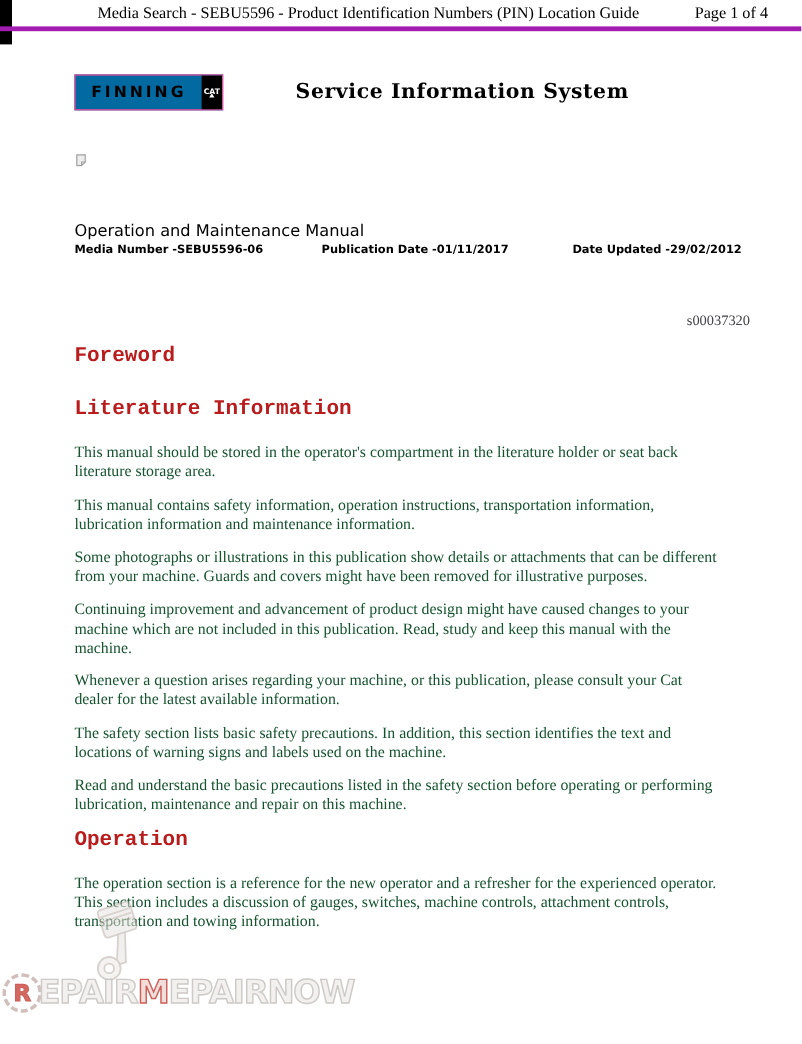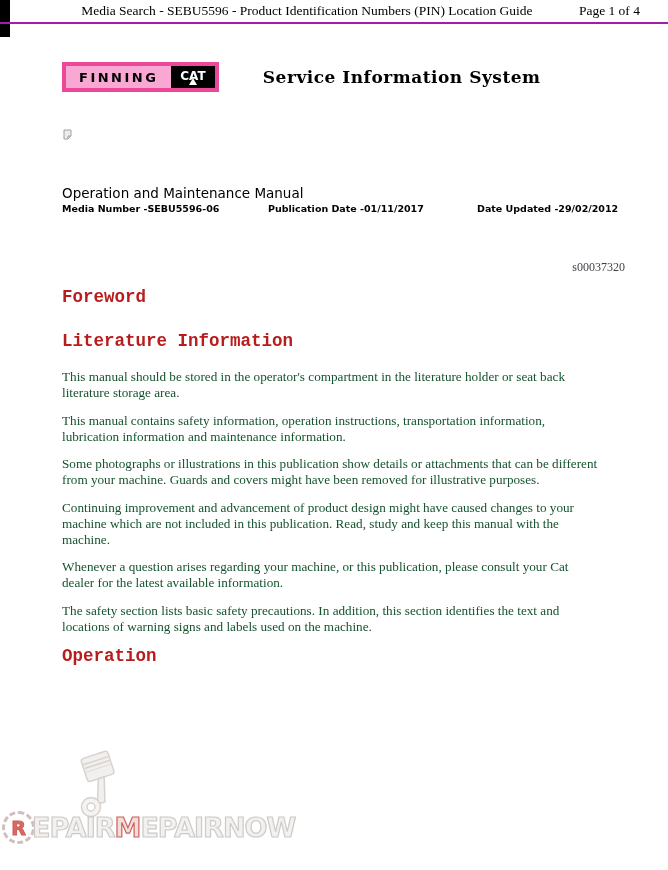--- a/index.html
+++ b/index.html
@@ -4,33 +4,33 @@
 <style>
   html,body { margin:0; padding:0; background:#fff; }
   .page {
     position:relative; width:668px; height:870px; background:#ffffff;
     overflow:hidden; font-family:"Liberation Serif", serif; color:#000;
   }
   
   .corner-bar { position:absolute; left:0; top:0; width:10px; height:37px; background:#000; }
   .page-header {
     position:absolute; left:0; top:0; width:668px; height:22px;
-    border-bottom:2px solid #a21caf; font-size:13.5px;
+    border-bottom:4px solid #a21caf; font-size:13.5px;
   }
   .hdr-title { position:absolute; left:50%; top:3px; transform:translateX(-56%); white-space:nowrap; }
   .hdr-page  { position:absolute; right:28px; top:3px; white-space:nowrap; }
 
   
   .masthead { position:absolute; left:62px; top:61px; right:28px; height:32px; display:flex; align-items:center; }
-  .logo { display:flex; height:30px; border:4px solid #ec4899; background:#f9a8d4; box-sizing:border-box; }
+  .logo { display:flex; height:30px; border:1px solid #ec4899; background:#0369a1; box-sizing:border-box; }
   .finning {
     display:flex; align-items:center; padding:0 13px;
     font-family:"DejaVu Sans", sans-serif; font-weight:bold; font-size:13px; letter-spacing:2.5px;
   }
-  .cat-box { width:44px; background:#000; display:flex; align-items:center; justify-content:center; }
+  .cat-box { width:17px; background:#000; display:flex; align-items:center; justify-content:center; }
   .sis-title {
     margin:0 auto; position:relative; left:-28px;
     font-family:"DejaVu Serif", serif; font-weight:bold; font-size:17px; letter-spacing:0.5px;
     white-space:nowrap;
   }
   .broken-img { position:absolute; left:63px; top:126px; opacity:0.8; }
 
   
   .doc-block { position:absolute; left:62px; top:185px; right:28px; font-family:"DejaVu Sans", sans-serif; }
   .manual-type { margin:0 0 2px; font-size:13.5px; font-weight:normal; }
@@ -125,21 +125,26 @@
 lubrication information and maintenance information.</p>
     <p>Some photographs or illustrations in this publication show details or attachments that can be different
 from your machine. Guards and covers might have been removed for illustrative purposes.</p>
     <p>Continuing improvement and advancement of product design might have caused changes to your
 machine which are not included in this publication. Read, study and keep this manual with the
 machine.</p>
     <p>Whenever a question arises regarding your machine, or this publication, please consult your Cat
 dealer for the latest available information.</p>
     <p>The safety section lists basic safety precautions. In addition, this section identifies the text and
 locations of warning signs and labels used on the machine.</p>
+    <p>Read and understand the basic precautions listed in the safety section before operating or performing
+lubrication, maintenance and repair on this machine.</p>
     <h3>Operation</h3>
+    <p>The operation section is a reference for the new operator and a refresher for the experienced operator.
+This section includes a discussion of gauges, switches, machine controls, attachment controls,
+transportation and towing information.</p>
   </div>
 
   <div class="watermark">
     <span class="piston">
       <svg width="54" height="70" viewBox="0 0 54 70">
         <g transform="rotate(-18 27 30)">
           <rect x="14" y="4" width="28" height="24" rx="3" fill="#e9e5e1" stroke="#b7aea7" stroke-width="1.5"></rect>
           <line x1="15" y1="10" x2="41" y2="10" stroke="#b7aea7" stroke-width="1.5"></line>
           <line x1="15" y1="14" x2="41" y2="14" stroke="#b7aea7" stroke-width="1.5"></line>
           <line x1="15" y1="18" x2="41" y2="18" stroke="#c9beb5" stroke-width="1"></line>

